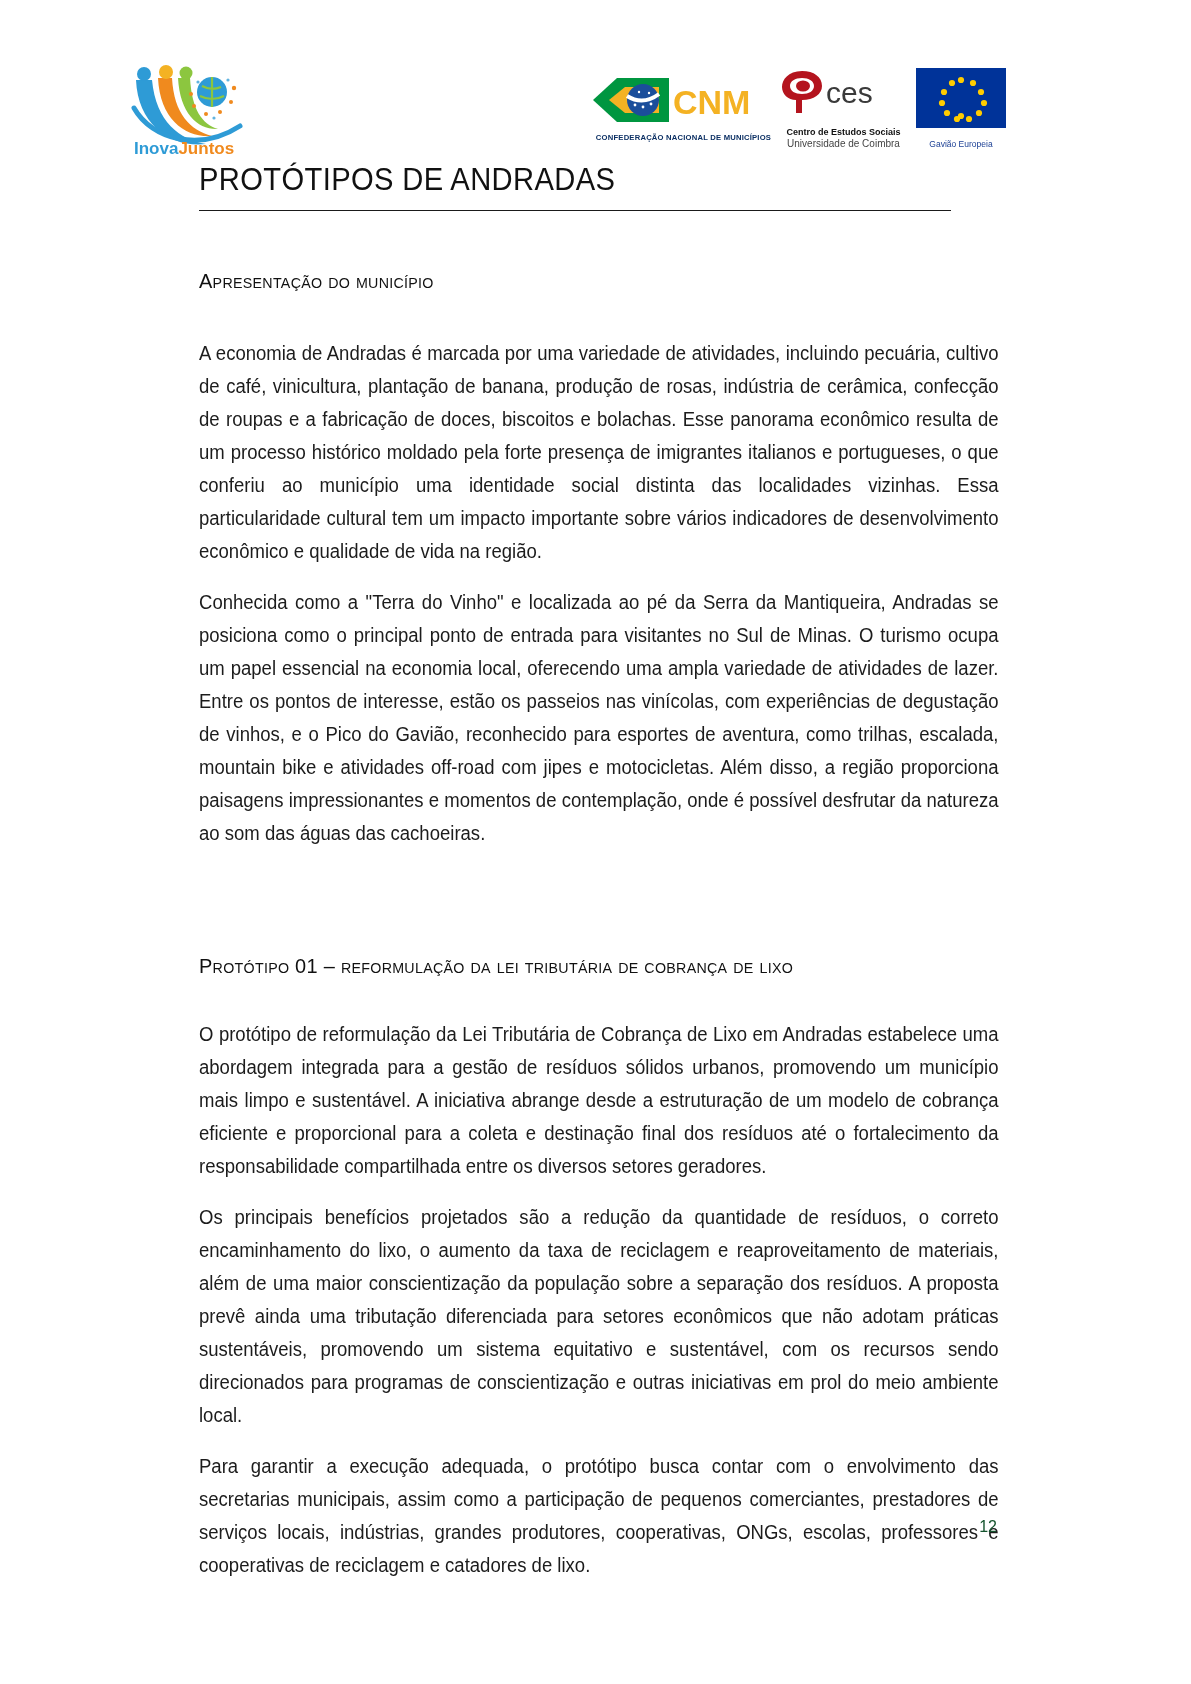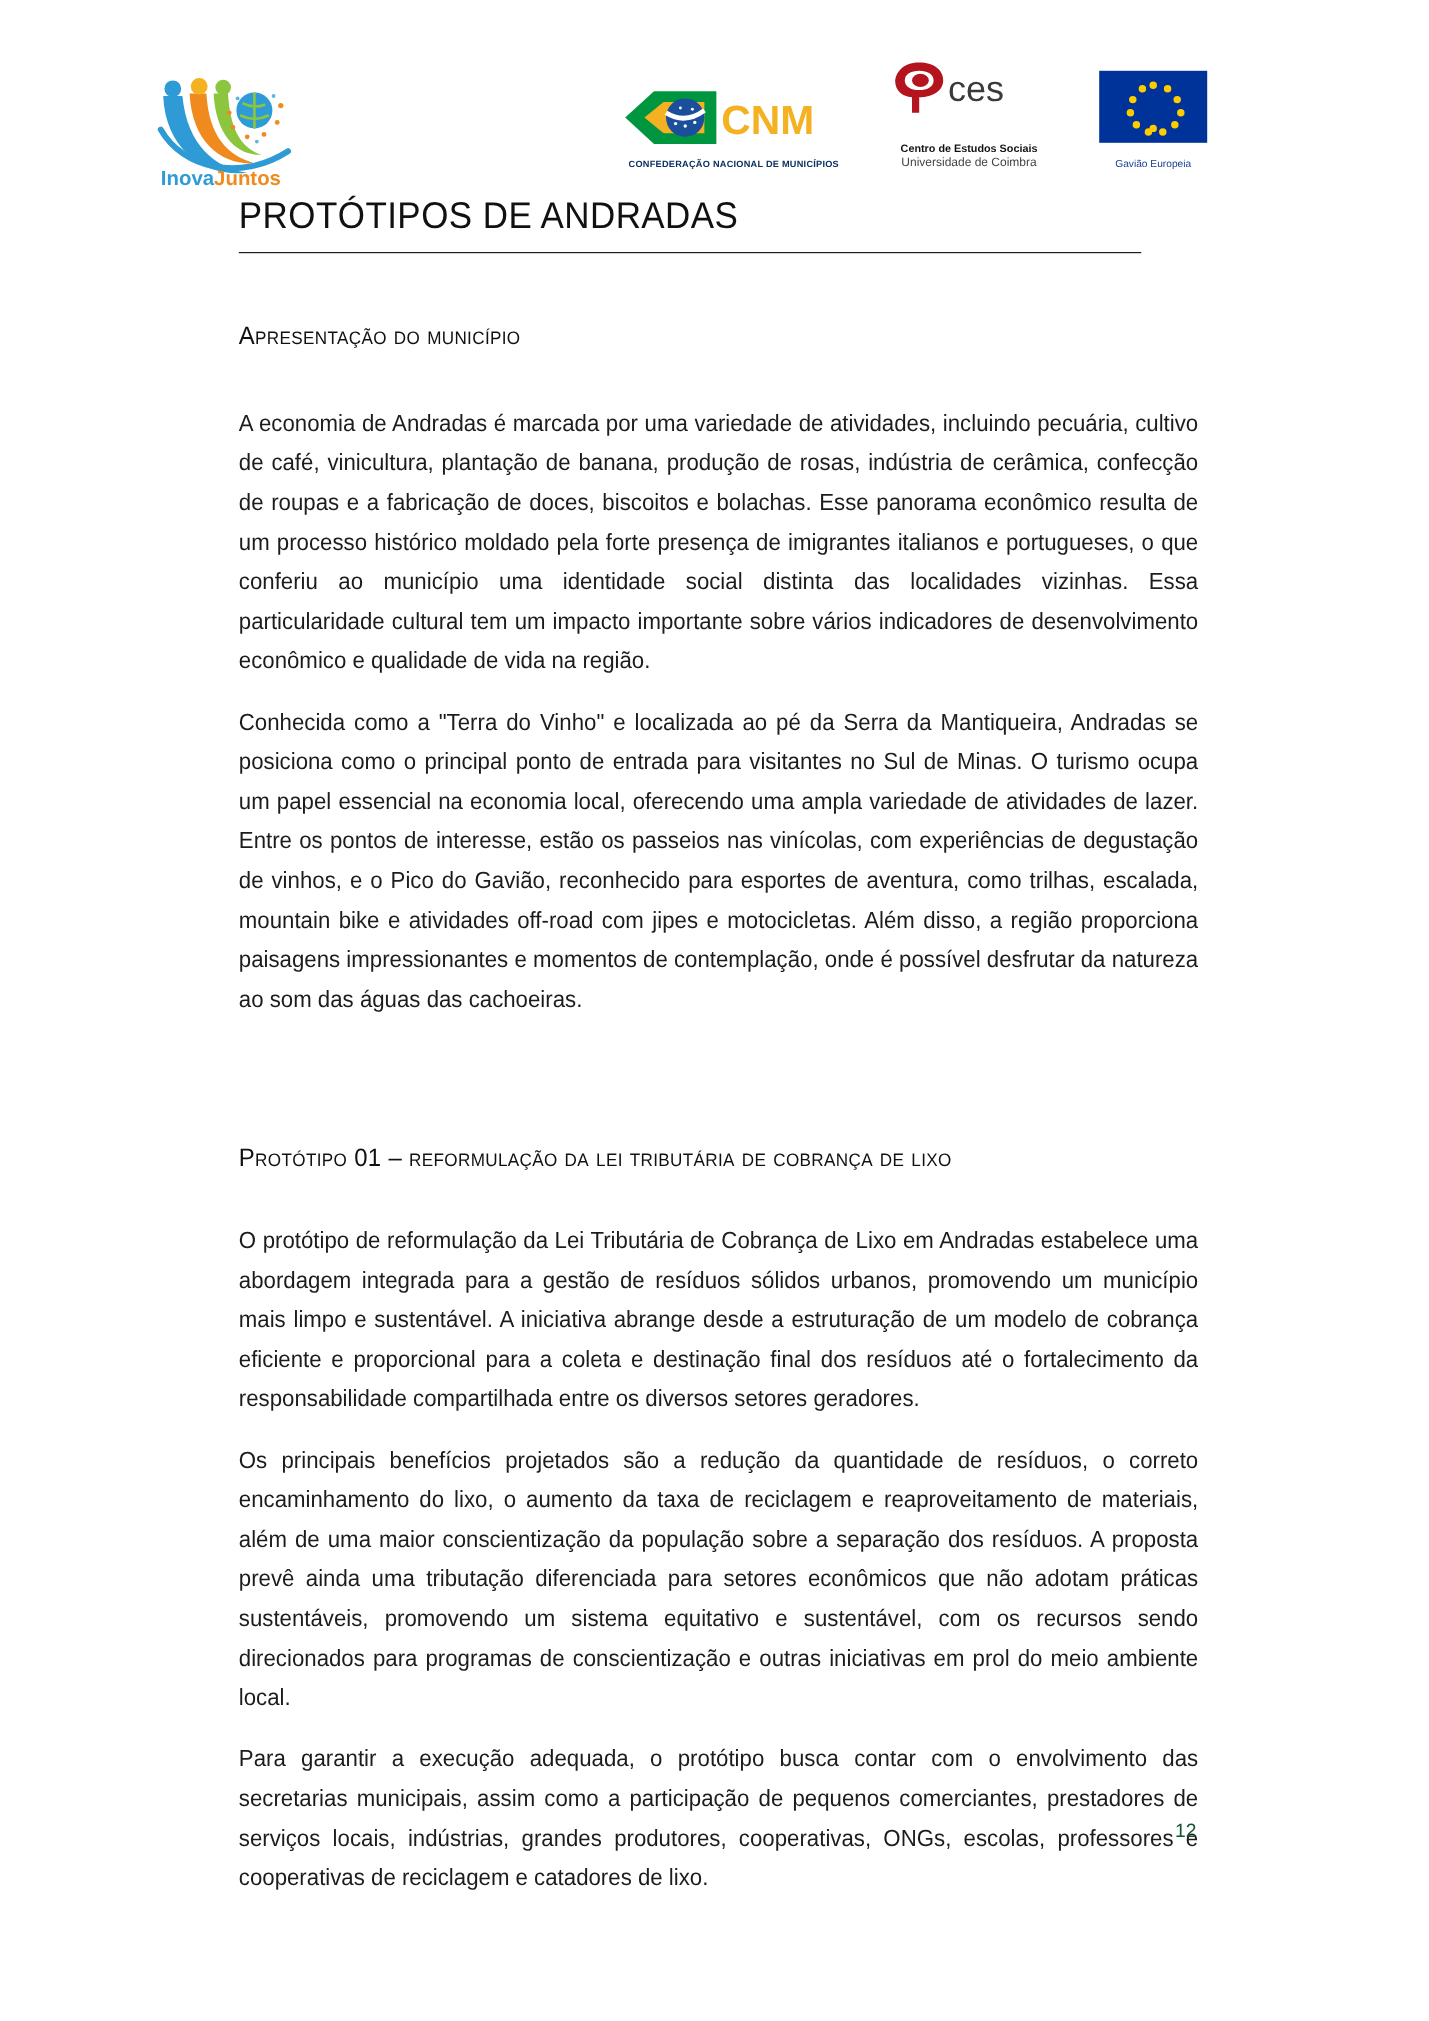--- a/index.html
+++ b/index.html
@@ -25,40 +25,39 @@
 
   .logo-inova {
     position: absolute;
     left: 128px; top: 22px;
     width: 120px; height: 105px; text-align: center;
   }
   .logo-inova svg { display:block; }
 
   .logo-row-right {
     position: absolute;
-    right: 180px; top: 18px;
+    right: 180px; top: 36px;
     display: flex;
-    align-items: flex-end;
-    gap: 36px;
+    align-items: center;
   }
 
   .logo-cnm { width: 185px; }
   .logo-cnm .cnm-caption {
     font-size: 7.5px;
     font-weight: bold;
     color: #0b2f63;
     letter-spacing: .2px;
     text-align: center;
     margin-top: 3px;
     transform: scaleX(1.02);
   }
 
   .logo-ces { width: 135px; text-align: center; }
   .logo-ces .ces-l1 {
-    font-size: 9px; font-weight: bold; color: #111; margin-top: 18px;
+    font-size: 9px; font-weight: bold; color: #111; margin-top: 8px;
   }
   .logo-ces .ces-l2 {
     font-size: 10px; color: #444; margin-top: 1px;
   }
 
   .logo-eu { width: 100px; text-align: center; }
   .logo-eu .eu-caption {
     font-size: 8.5px; color: #1b3f94; margin-top: 3px;
   }
 

